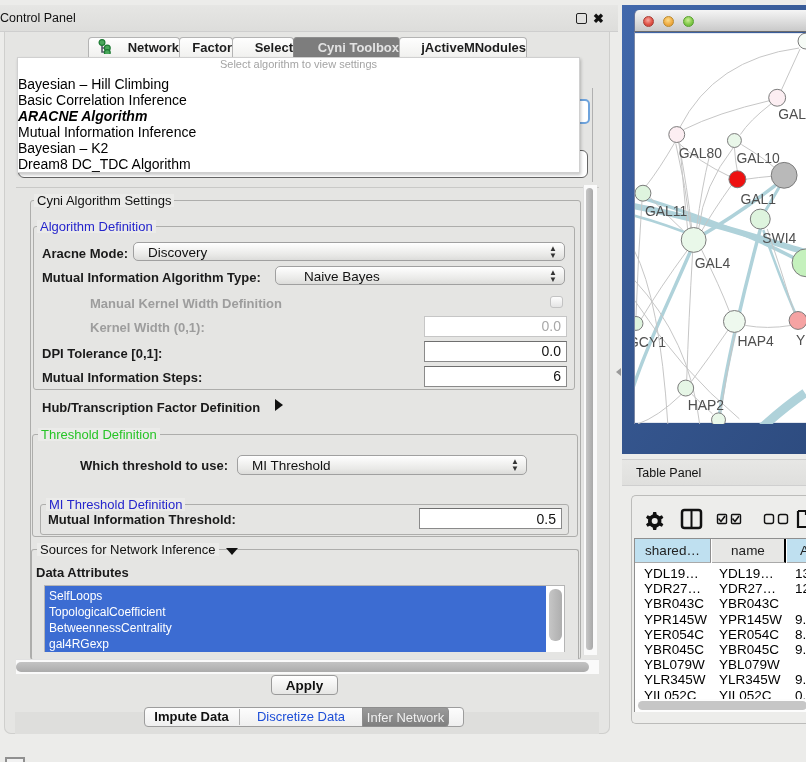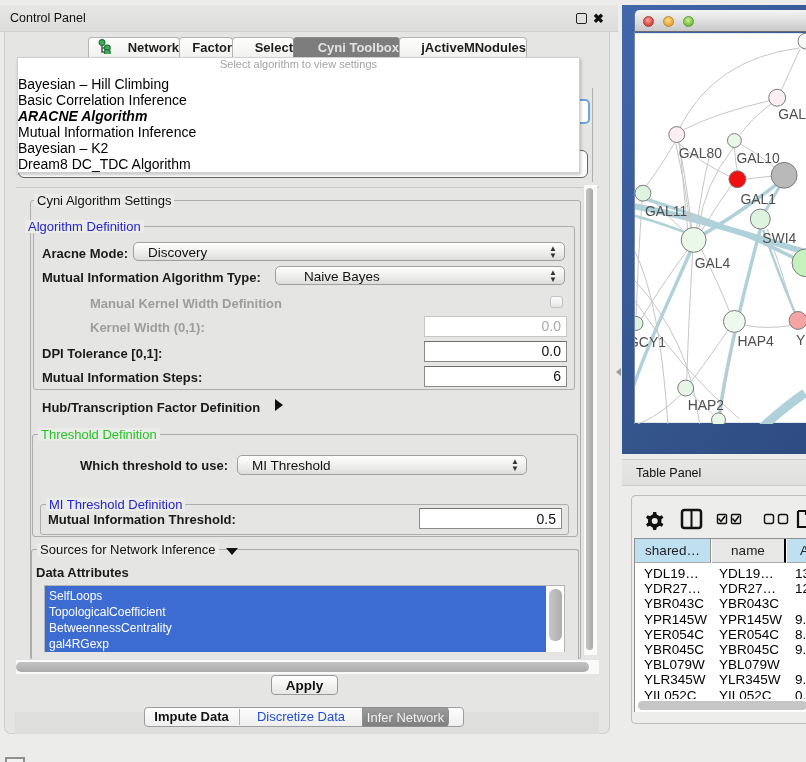--- a/index.html
+++ b/index.html
@@ -2,21 +2,21 @@
 <html><head>
 <meta charset="utf-8">
 <style>
 * { margin:0; padding:0; box-sizing:border-box; }
 html,body { width:806px; height:762px; overflow:hidden; }
 body { font-family:"Liberation Sans", sans-serif; background:#ececea; position:relative; }
 .abs { position:absolute; }
 .bold { font-weight:bold;font-style:italic; }
 
 #cpframe { left:4px; top:5px; width:606px; height:729px; background:#e5e5e3; border-radius:0 0 7px 7px; box-shadow:0 0 0 1px #cfcfcd inset; }
-#cptitle { left:0px; top:5px; width:618px; height:27px; background:linear-gradient(#e6e6e4,#dddddb); border-bottom:1px solid #cecece; font-size:12.5px; color:#111; line-height:27px; padding-left:10px; }
+#cptitle { left:0px; top:5px; width:618px; height:27px; background:linear-gradient(#e6e6e4,#dddddb); border-bottom:1px solid #cecece; font-size:12.5px; color:#111; line-height:27px; }
 #ticon1 { left:576px; top:13px; width:11px; height:11px; border:1.5px solid #222; border-radius:2px; }
 #ticon2 { left:593px; top:11px; font-size:13px; font-weight:bold; color:#111; }
 
 .tab { top:37px; height:20px; background:linear-gradient(#fefefe,#f1f1ef); border:1px solid #b4b4b4; border-bottom:none; border-radius:4px 4px 0 0; font-size:13px; font-weight:bold; color:#1d1d1d; text-align:right; line-height:20px; }
 .tabsel { background:#7d7d7d; color:#e3e3e3; border-color:#8e8e8e; }
 
 .group { border:1px solid #adadab; border-radius:3px; }
 .glabel { font-size:13px; background:#ebebe9; padding:0 3px; line-height:13px; }
 .lbl { font-size:13px; font-weight:bold; color:#1a1a1a; }
 .dis { color:#9d9d9d;margin-left:48px; }
@@ -45,21 +45,21 @@
 
 <div class="abs" style="left:592px;top:88px;width:1px;height:94px;background:#b0b0b0;"></div>
 <div class="abs" style="left:560px;top:99px;width:30px;height:25px;background:#fff;border:2px solid #6ea3dc;border-radius:5px;"></div>
 <div class="abs" style="left:18px;top:150px;width:570px;height:28px;background:#fff;border:1.5px solid #666;border-radius:6px;"></div>
 <div class="abs" style="left:16px;top:187px;width:583px;height:1px;background:#c9c9c7;"></div>
 
 <div class="abs group" style="left:30px;top:200px;width:551px;height:460px;border-radius:3px;"></div>
 <div class="abs glabel" style="left:34px;top:194px;color:#111;">Cyni Algorithm Settings</div>
 
 <div class="abs group" style="left:33px;top:226px;width:542px;height:164px;"></div>
-<div class="abs glabel" style="left:25px;top:220px;color:#2525cc;">Algorithm Definition</div>
+<div class="abs glabel" style="left:37px;top:220px;color:#2525cc;">Algorithm Definition</div>
 
 <div class="abs lbl" style="left:42px;top:246px;">Aracne Mode:</div>
 <div class="abs combo" style="left:133px;top:242px;width:432px;height:19px;line-height:19px;padding-left:14px;">Discovery<span class="ar">▲<br>▼</span></div>
 <div class="abs lbl" style="left:42px;top:270px;">Mutual Information Algorithm Type:</div>
 <div class="abs combo" style="left:275px;top:266px;width:290px;height:19px;line-height:19px;padding-left:28px;">Naive Bayes<span class="ar">▲<br>▼</span></div>
 <div class="abs lbl dis" style="left:42px;top:296px;">Manual Kernel Width Definition</div>
 <div class="abs" style="left:550px;top:296px;width:13px;height:12px;background:linear-gradient(#fdfdfd,#e4e4e4);border:1px solid #c3c3c3;border-radius:3px;"></div>
 <div class="abs lbl dis" style="left:42px;top:320px;">Kernel Width (0,1):</div>
 <div class="abs field" style="left:424px;top:316px;width:143px;height:21px;border-color:#c6c6c6;color:#a8a8a8;line-height:19px;">0.0</div>
 <div class="abs lbl" style="left:42px;top:346px;">DPI Tolerance [0,1]:</div>

